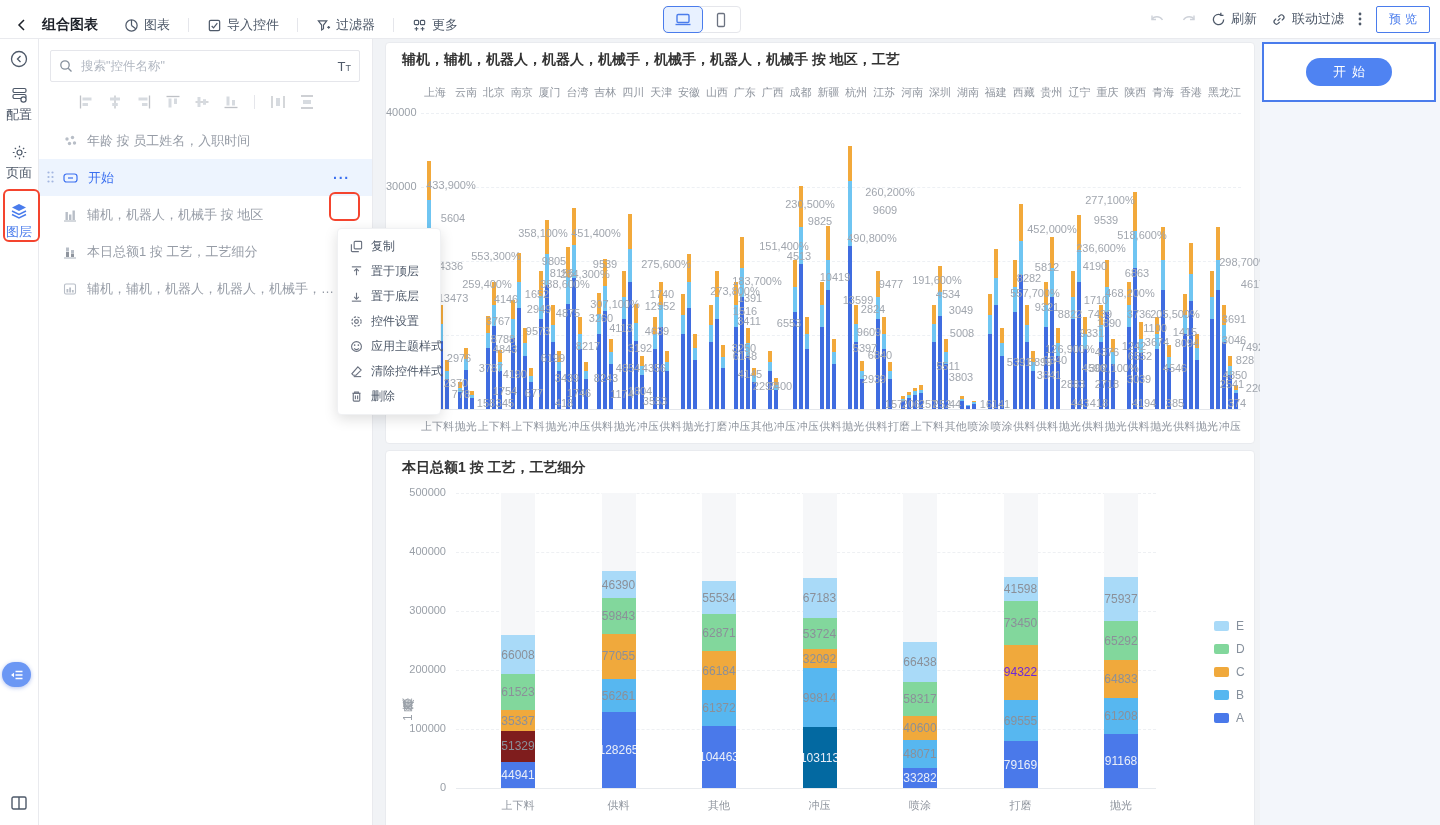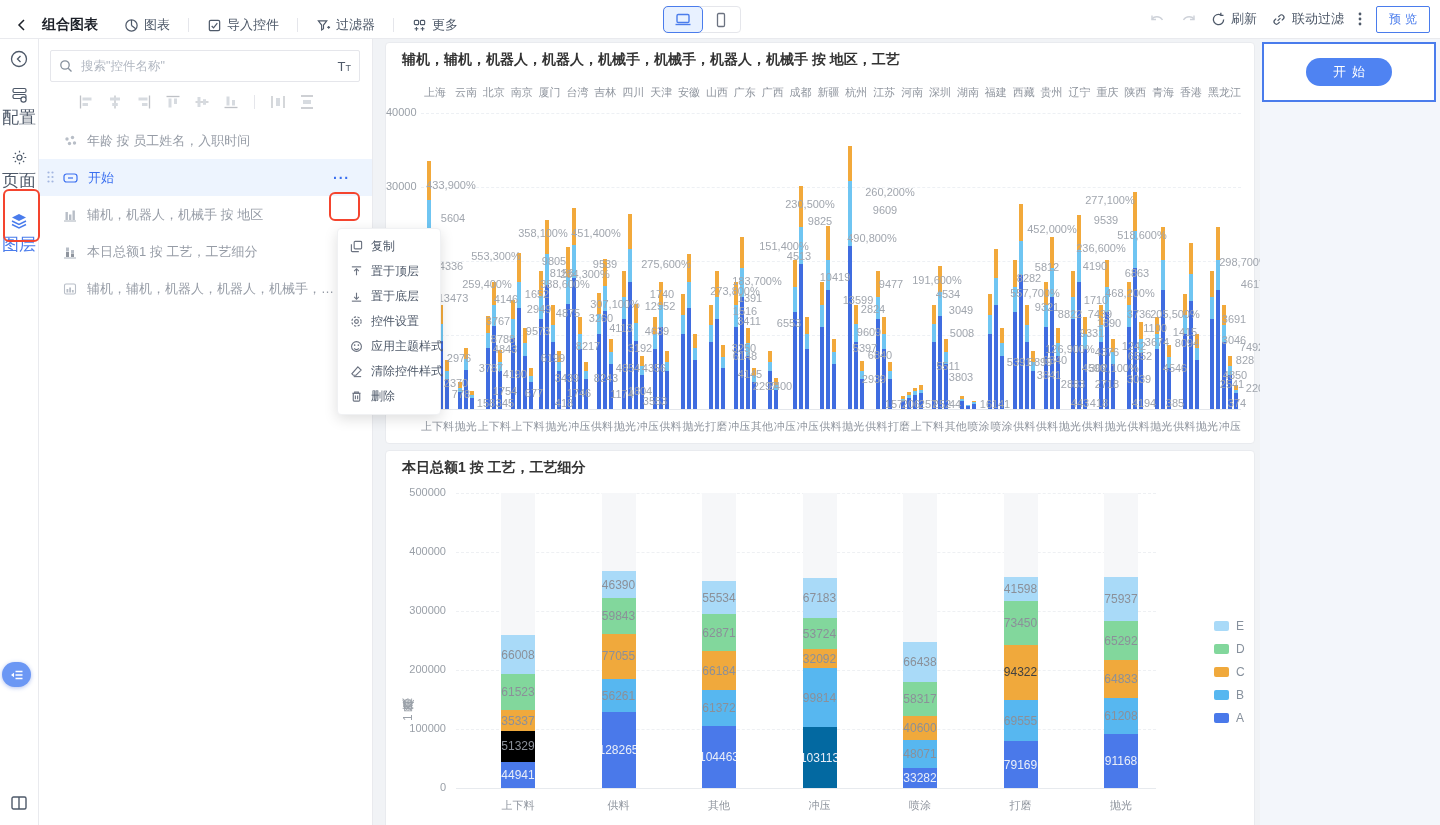--- a/index.html
+++ b/index.html
@@ -24,21 +24,21 @@
   .tb-ghost{color:#ced2d9;font-size:16px}
   .tb-act{display:flex;align-items:center;gap:5px;font-size:13px;color:#4e5969;cursor:pointer}
   .btn-preview{border:1px solid #4a7cec;color:#4a7cec;font-size:12px;letter-spacing:4px;
                padding:4px 8px 4px 12px;border-radius:2px;background:#fff;cursor:pointer}
 
   
   .rail{position:absolute;left:0;top:38px;width:38px;bottom:0;background:#fff;
         border-right:1px solid #e9eaee;z-index:25}
   .rail-back{margin:12px auto 18px;width:18px;height:18px}
   .rail-item{display:flex;flex-direction:column;align-items:center;gap:3px;margin-bottom:20px;cursor:pointer}
-  .rail-label{font-size:17px;color:#4e5969}
+  .rail-label{font-size:13px;color:#4e5969}
   .rail-item.active .rail-label{color:#4a7cec}
   .pill-toggle{position:absolute;left:2px;top:662px;width:29px;height:25px;border-radius:13px;
                background:#6b97f4;display:flex;align-items:center;justify-content:center;
                box-shadow:0 1px 4px rgba(60,100,220,.4);cursor:pointer;z-index:26}
   .split-btn{position:absolute;left:11px;top:796px;cursor:pointer;z-index:26}
 
   
   .panel{position:absolute;left:38px;top:38px;width:334px;bottom:0;background:#fff;
          border-right:1px solid #e9eaee;z-index:20}
   .search-wrap{margin:12px 12px 0;height:30px;border:1px solid #e5e6eb;border-radius:2px;
@@ -1269,21 +1269,21 @@
         <div class="sgrid" style="top: 278px;"></div>
         <div class="sytick" style="top: 330px;">0</div>
         <div class="saxis"></div>
         <div class="scols">
           <div class="scol">
             <div class="sband"></div>
             <div class="sstack">
               <div class="sseg" style="height: 26.5152px; background: rgb(74, 121, 234); color: rgb(233, 238, 248);">
                 <span>44941</span>
               </div>
-              <div class="sseg" style="height: 30.2841px; background: #000000; color: rgb(139, 144, 153);">
+              <div class="sseg" style="height: 30.2841px; background: #7f1d1d; color: rgb(139, 144, 153);">
                 <span>51329</span>
               </div>
               <div class="sseg" style="height: 20.8488px; background: rgb(240, 169, 60); color: rgb(139, 144, 153);">
                 <span>35337</span>
               </div>
               <div class="sseg" style="height: 36.2986px; background: rgb(130, 215, 156); color: rgb(139, 144, 153);">
                 <span>61523</span>
               </div>
               <div class="sseg" style="height: 38.9447px; background: rgb(169, 218, 248); color: rgb(139, 144, 153);">
                 <span>66008</span>
@@ -1377,21 +1377,21 @@
           </div>
           <div class="scol">
             <div class="sband"></div>
             <div class="sstack">
               <div class="sseg" style="height: 46.7097px; background: rgb(74, 121, 234); color: rgb(233, 238, 248);">
                 <span>79169</span>
               </div>
               <div class="sseg" style="height: 41.0374px; background: rgb(87, 183, 240); color: rgb(139, 144, 153);">
                 <span>69555</span>
               </div>
-              <div class="sseg" style="height: 55.65px; background: rgb(240, 169, 60); color: #404040;">
+              <div class="sseg" style="height: 55.65px; background: rgb(240, 169, 60); color: #6d28d9;">
                 <span>94322</span>
               </div>
               <div class="sseg" style="height: 43.3355px; background: rgb(130, 215, 156); color: rgb(139, 144, 153);">
                 <span>73450</span>
               </div>
               <div class="sseg" style="height: 24.5428px; background: rgb(169, 218, 248); color: rgb(139, 144, 153);">
                 <span>41598</span>
               </div>
             </div>
             <div class="scat">打磨</div>

